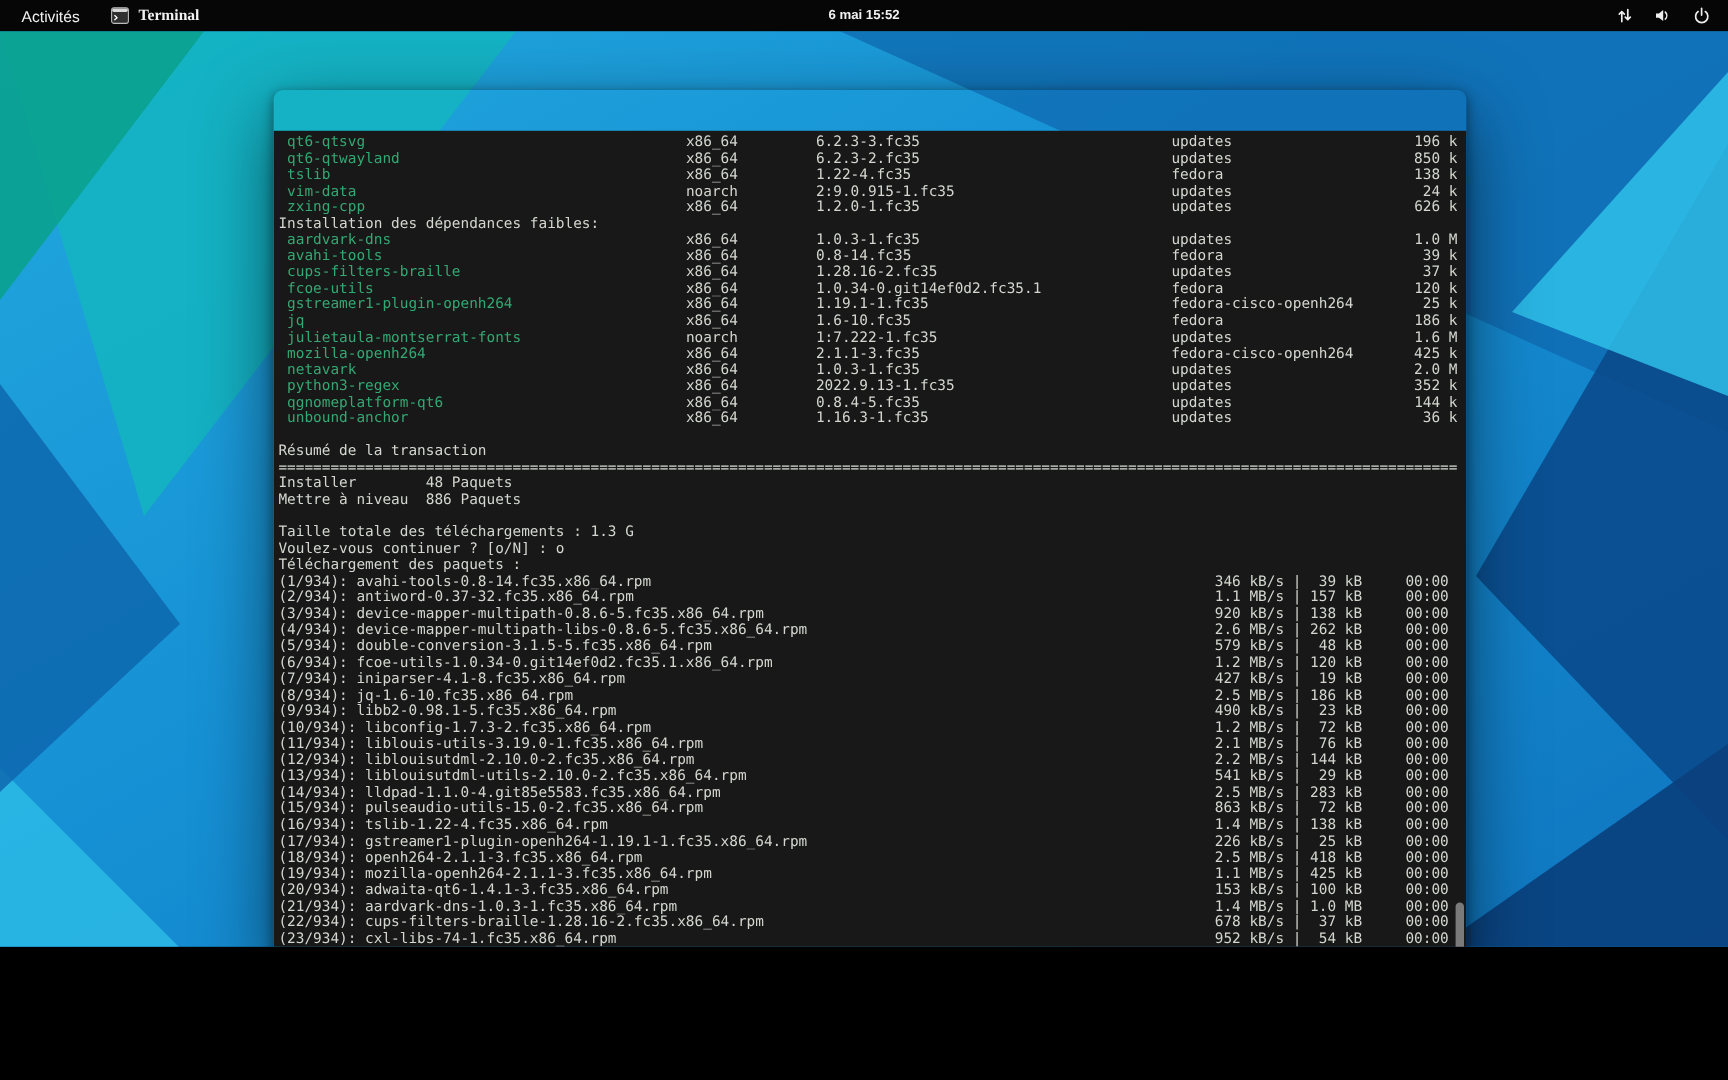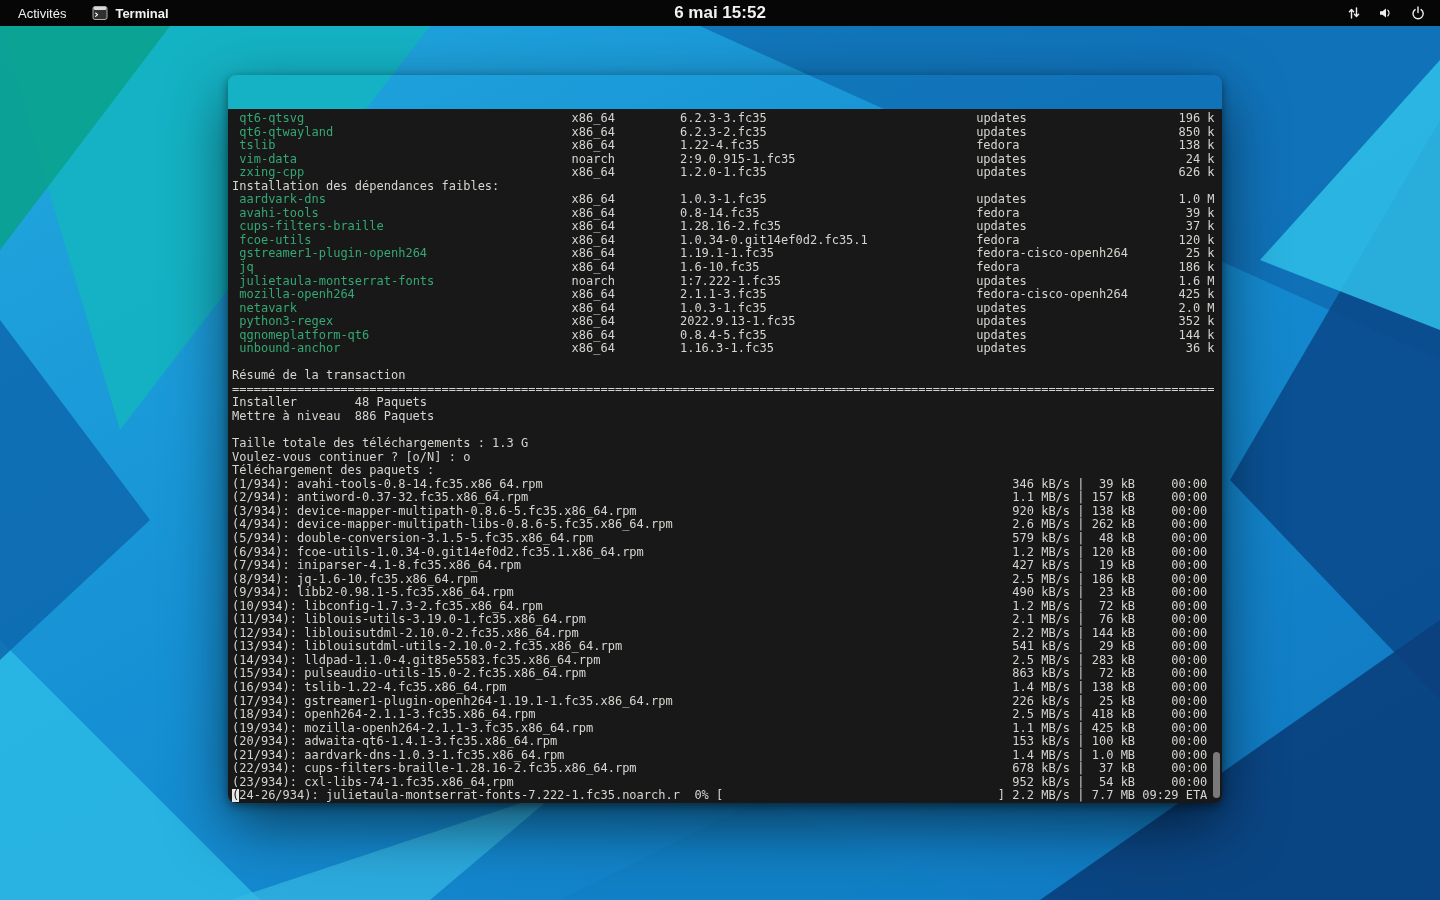--- a/index.html
+++ b/index.html
@@ -1,18 +1,18 @@
 <!DOCTYPE html>
 <html style="--term-bg: #181818; --term-fg: #d3d7cf; --term-green: #34a873;"><head>
 <meta charset="utf-8">
 <style>
   * { margin:0; padding:0; box-sizing:border-box; }
   html,body { width:1440px; height:900px; background:#000; }
   .desktop {
-    position:relative; width:1440px; height:900px; overflow:hidden;
+    position:relative; width:1440px; height:789px; overflow:hidden;
     background:linear-gradient(150deg,#22aadf 0%,#1690d4 45%,#0f76c0 100%);
     font-family:"Liberation Sans", sans-serif;
   }
   .tri { position:absolute; inset:0; pointer-events:none; }
   .tr1 { background:#13b5c0; opacity:.85; clip-path:polygon(0px 26px, 430px 26px, 120px 430px); }
   .tr2 { background:#0aa18f; opacity:.9;  clip-path:polygon(0px 26px, 170px 26px, 0px 250px); }
   .tr3 { background:#2fc0e8; opacity:.75; clip-path:polygon(0px 640px, 260px 900px, 0px 900px); }
   .tr4 { background:#0d64ab; opacity:.8;  clip-path:polygon(0px 320px, 150px 520px, 0px 660px); }
   .tr5 { background:#0e66ae; opacity:.7;  clip-path:polygon(700px 26px, 1440px 26px, 1440px 360px); }
   .tr6 { background:#0a4a8c; opacity:.9;  clip-path:polygon(1440px 120px, 1230px 480px, 1440px 700px); }
@@ -22,22 +22,22 @@
   .tr10{ background:#36b9e6; opacity:.7;  clip-path:polygon(230px 900px, 560px 790px, 430px 900px); }
 
   
   .topbar {
     position:absolute; top:0; left:0; right:0; height:26px;
     background:#060606; color:#f1f1f1; display:flex; align-items:center;
     font-size:13px; z-index:20;
   }
   .tb-left { display:flex; align-items:center; gap:20px; padding-left:12px; }
   .tb-activities { padding:2px 6px; border-radius:4px; cursor:default; }
-  .tb-app { display:flex; align-items:center; gap:7px; font-weight:700; }
-  .tb-center { position:absolute; left:50%; transform:translateX(-50%); font-weight:700; font-size:17px; }
+  .tb-app { display:flex; align-items:center; gap:7px; font-weight:700;font-family:Liberation Serif, serif; }
+  .tb-center { position:absolute; left:50%; transform:translateX(-50%); font-weight:700; font-size:11px; }
   .tb-right { margin-left:auto; display:flex; align-items:center; gap:16px; padding-right:14px; }
   .tb-icon { display:flex; align-items:center; }
 
   
   .window {
     position:absolute; left:228px; top:75px; width:994px; height:728px;
     border-radius:8px; overflow:hidden; z-index:10;
     box-shadow:0 22px 60px rgba(0,0,0,.55), 0 3px 10px rgba(0,0,0,.45);
   }
   .headerbar {

